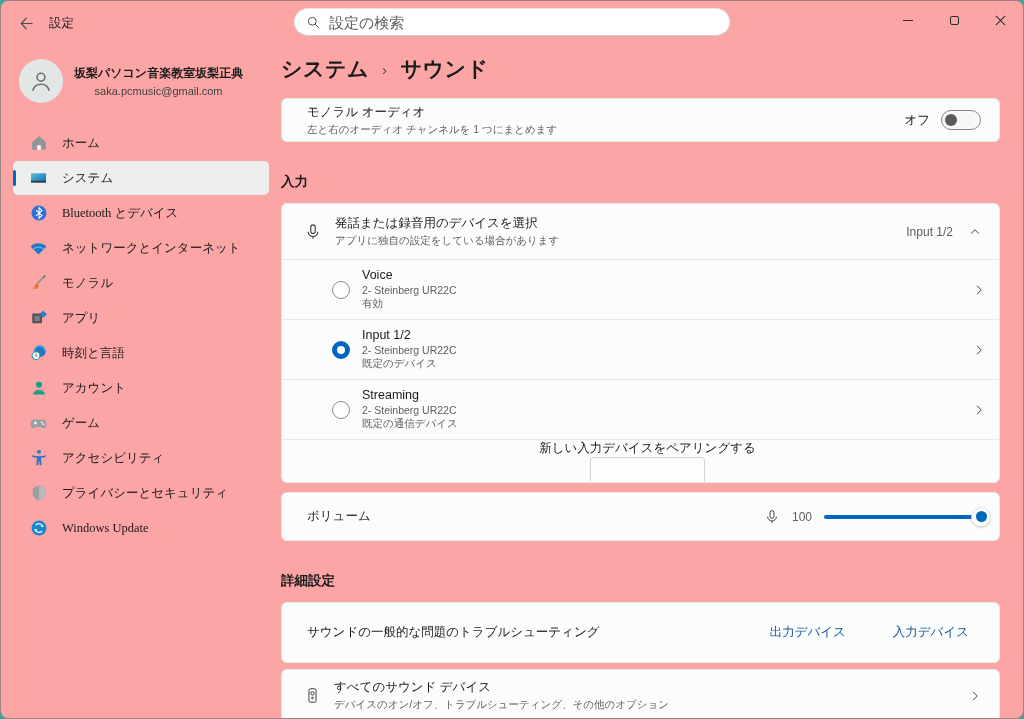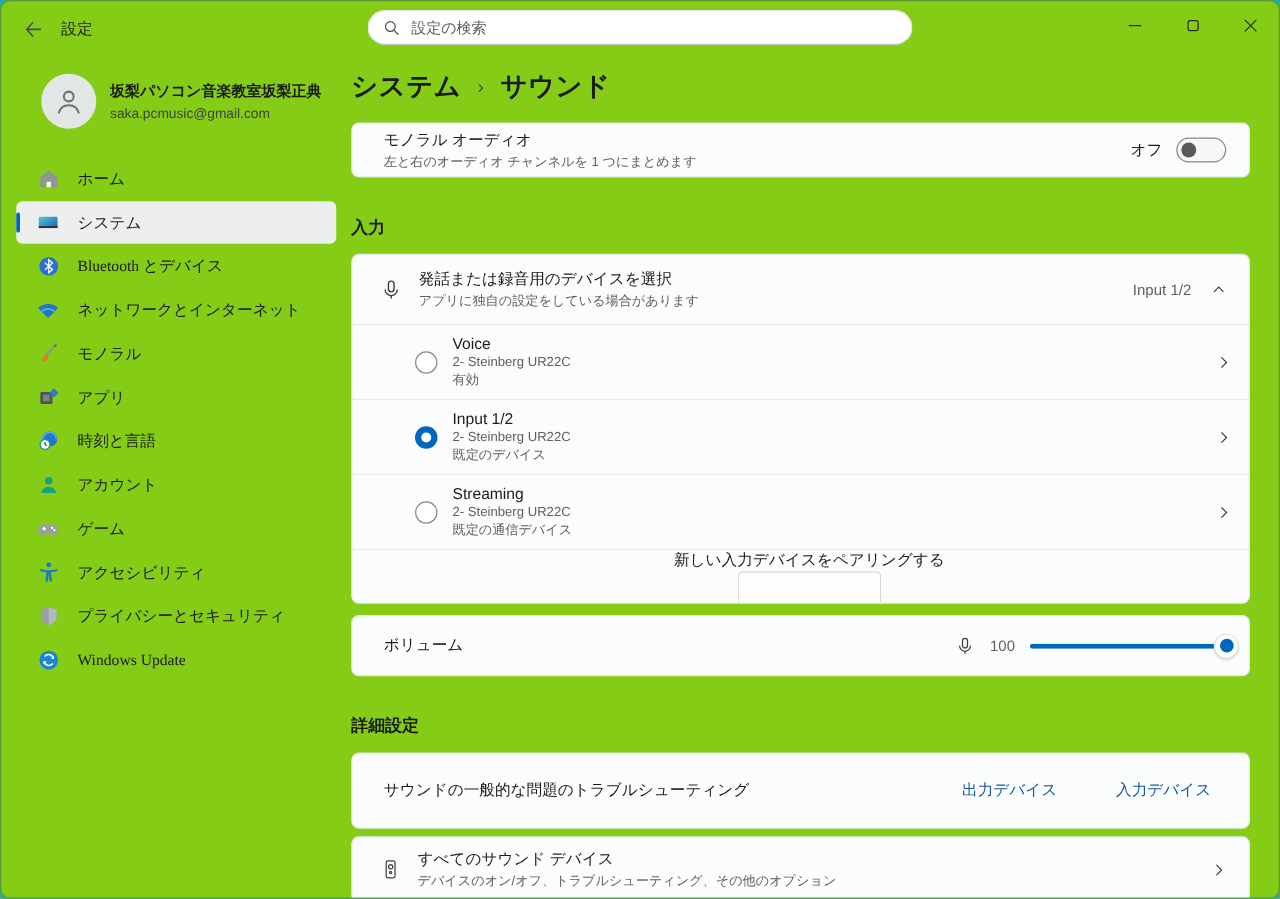--- a/index.html
+++ b/index.html
@@ -1,39 +1,39 @@
 <!DOCTYPE html>
 <html><head>
 <meta charset="utf-8">
 <style>
   * { margin:0; padding:0; box-sizing:border-box; }
   html,body { width:1024px; height:719px; }
   body { background:#2fa8a0; font-family:"Liberation Sans","DejaVu Sans",sans-serif; color:#1b1b1b; overflow:hidden; }
-  .window { position:relative; width:1024px; height:719px; background:#84cc16; border-radius:8px; overflow:hidden; border:1px solid rgba(40,90,86,.45); display:flex; flex-direction:column; }
+  .window { position:relative; width:1024px; height:719px; background:#fca5a5; border-radius:8px; overflow:hidden; border:1px solid rgba(40,90,86,.45); display:flex; flex-direction:column; }
 
   
   .titlebar { position:relative; height:44px; flex:0 0 44px; display:flex; align-items:center; }
   .back-btn { width:34px; height:28px; margin-left:8px; display:flex; align-items:center; justify-content:center; font-size:15px; color:#4a4d4c; border-radius:4px; cursor:pointer; }
   .app-title { font-size:12.5px; margin-left:6px; color:#1b1b1b; }
   .searchbox { position:absolute; left:50%; top:7px; transform:translateX(-50%); width:436px; height:28px; background:#fff; border:1px solid #e2e5e4; border-bottom:1px solid #c9cccb; border-radius:14px; display:flex; align-items:center; padding:0 12px; }
-  .searchbox input { border:none; outline:none; background:transparent; font-size:12px; color:#3c3f3e; width:100%; font-family:inherit; }
+  .searchbox input { border:none; outline:none; background:transparent; font-size:15px; color:#3c3f3e; width:100%; font-family:inherit; }
   .searchbox input::placeholder { color:#5d605f; }
   .search-icon { margin-right:9px; display:flex; }
   .win-controls { position:absolute; right:0; top:0; height:38px; display:flex; }
   .win-btn { width:46px; height:38px; display:flex; align-items:center; justify-content:center; color:#2a2b2b; cursor:pointer; }
   .glyph-min { width:10px; height:1px; background:#2a2b2b; }
   .glyph-max { width:9px; height:9px; border:1px solid #2a2b2b; border-radius:2px; }
 
   
   .body-row { flex:1; display:flex; min-height:0; }
   .sidebar { width:280px; flex:0 0 280px; padding-top:6px; }
   .main { flex:1; padding:4px 23px 0 0; min-width:0; }
 
   
-  .user-block { display:flex; align-items:center; padding:8px 14px 14px 32px; cursor:pointer; }
+  .user-block { display:flex; align-items:center; padding:8px 14px 14px 18px; cursor:pointer;text-align:center; }
   .avatar { width:44px; height:44px; border-radius:50%; background:#e2e6e5; display:flex; align-items:center; justify-content:center; flex:0 0 44px; }
   .user-meta { margin-left:11px; overflow:hidden; }
   .user-name { font-size:12px; font-weight:bold; white-space:nowrap; }
   .user-email { font-size:11px; color:#3f4241; margin-top:3px; }
   .nav { padding:8px 0 0 0; }
   .nav-item { position:relative; height:34px; margin:1px 12px; display:flex; align-items:center; border-radius:5px; padding-left:16px; cursor:pointer;font-family:Liberation Serif, serif; }
   .nav-item.selected { background:#ecefee; }
   .nav-item.selected::before { content:""; position:absolute; left:0; top:9px; width:3px; height:16px; border-radius:2px; background:#0067c0; }
   .nav-icon { width:19px; height:19px; display:flex; align-items:center; justify-content:center; flex:0 0 19px; }
   .nav-label { font-size:12.5px; margin-left:14px; white-space:nowrap; }

